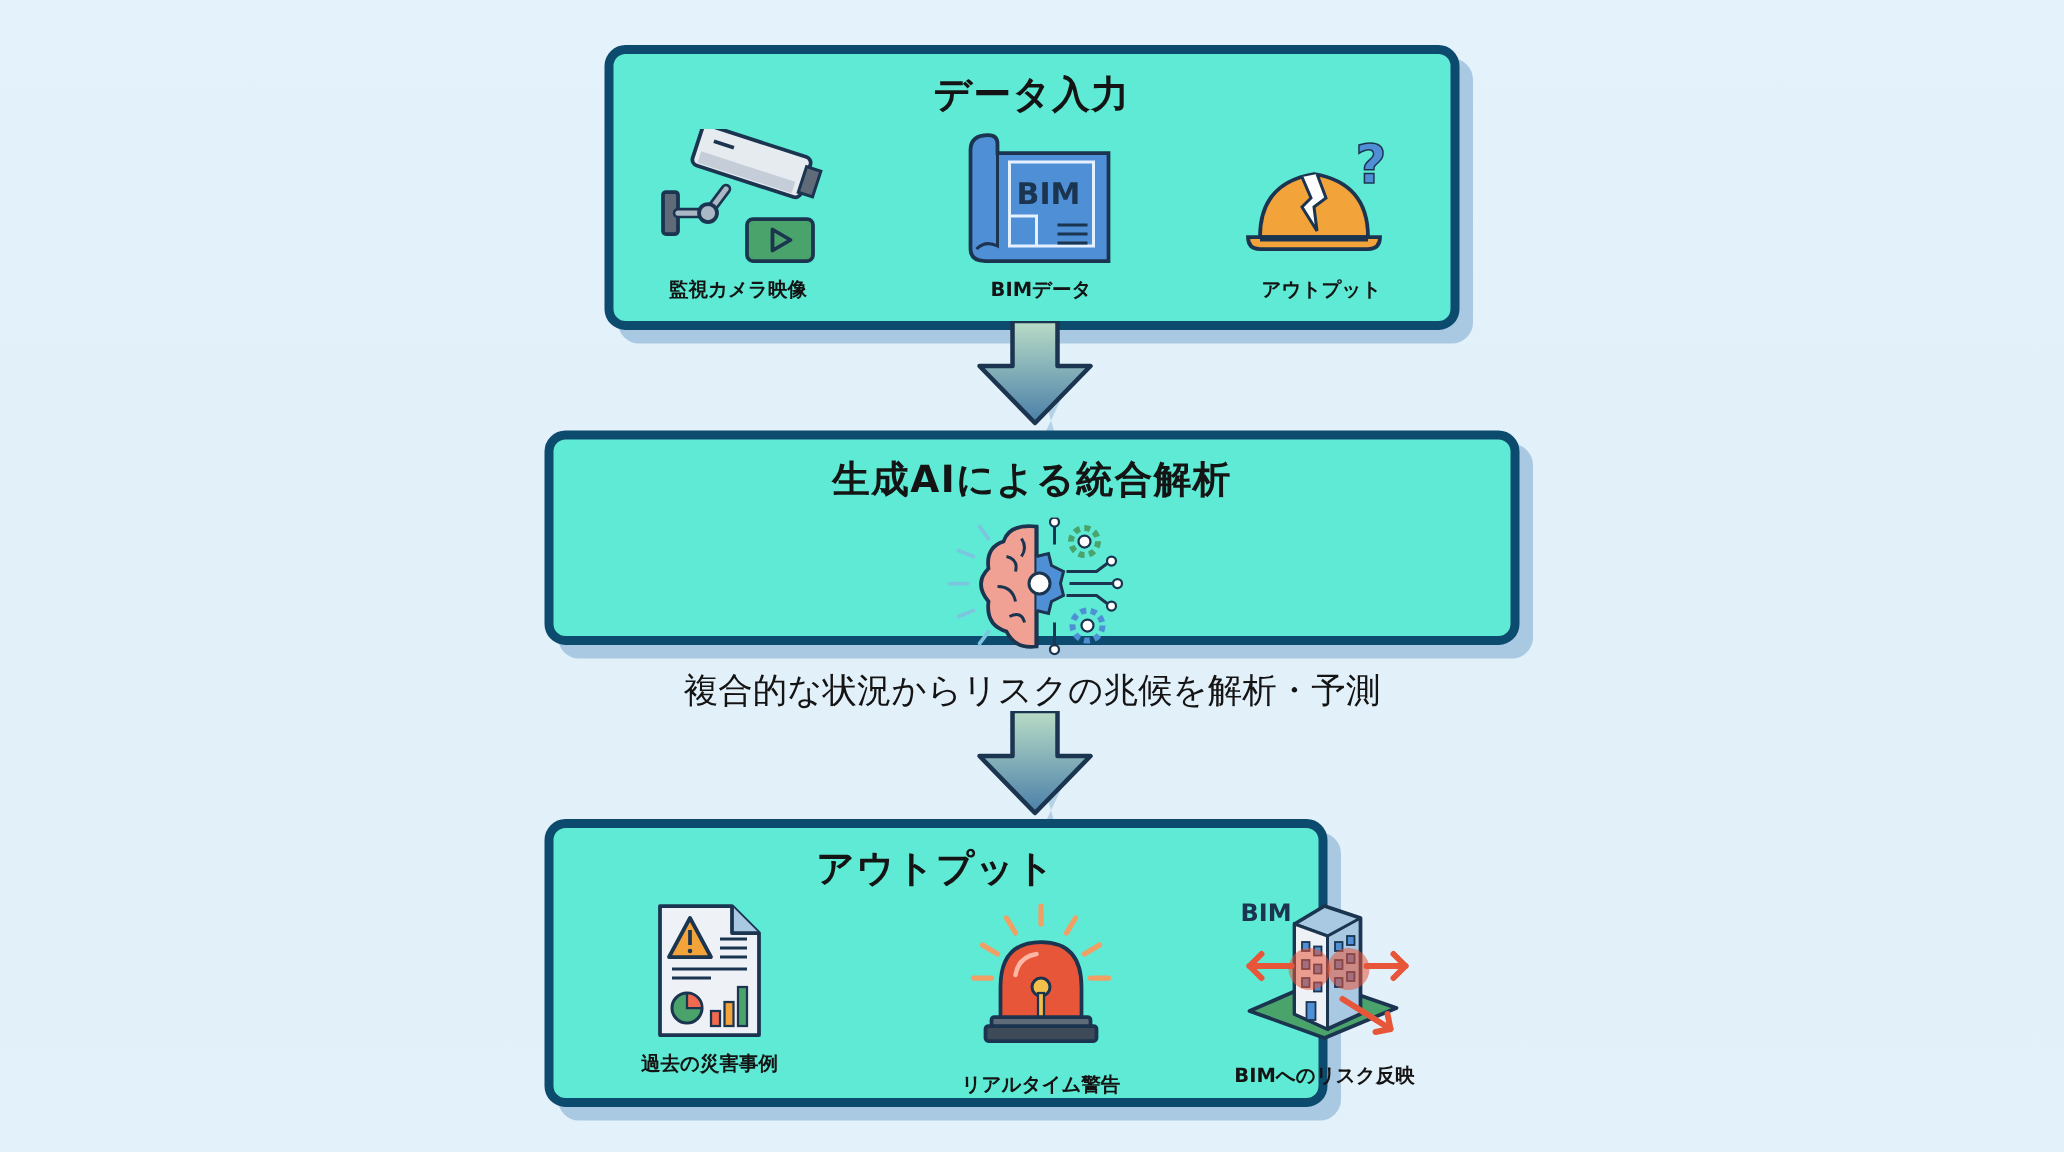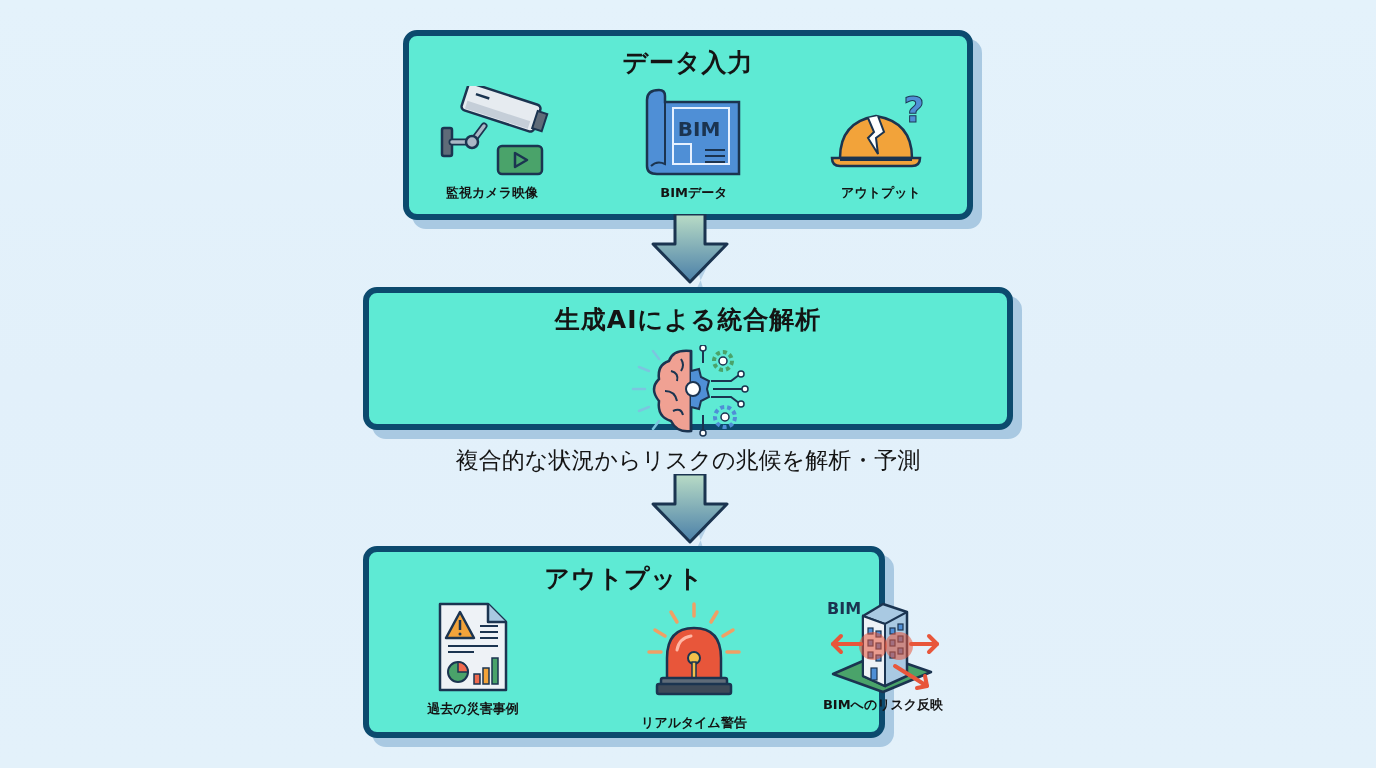--- a/index.html
+++ b/index.html
@@ -213,15 +213,15 @@
       <ellipse cx="76" cy="50" rx="14" ry="14" fill="#e8563a" opacity="0.55"></ellipse>
       <g stroke="#e8563a" stroke-width="4" fill="none" stroke-linecap="round" stroke-linejoin="round">
         <line x1="10" y1="48" x2="38" y2="48"></line>
           <path d="M18 40 L10 48 L18 56"></path>
         <line x1="88" y1="48" x2="114" y2="48"></line>
           <path d="M106 40 L114 48 L106 56"></path>
         <line x1="72" y1="70" x2="104" y2="90"></line>
           <path d="M102 80 L104 90 L94 92"></path>
       </g>
     </svg>
-    <span class="item-label" style="margin-top:0;">BIMへのリスク反映</span>
+    <span class="item-label" style="margin-top:12px;">BIMへのリスク反映</span>
   </div>
 </div>
 
 </body></html>

